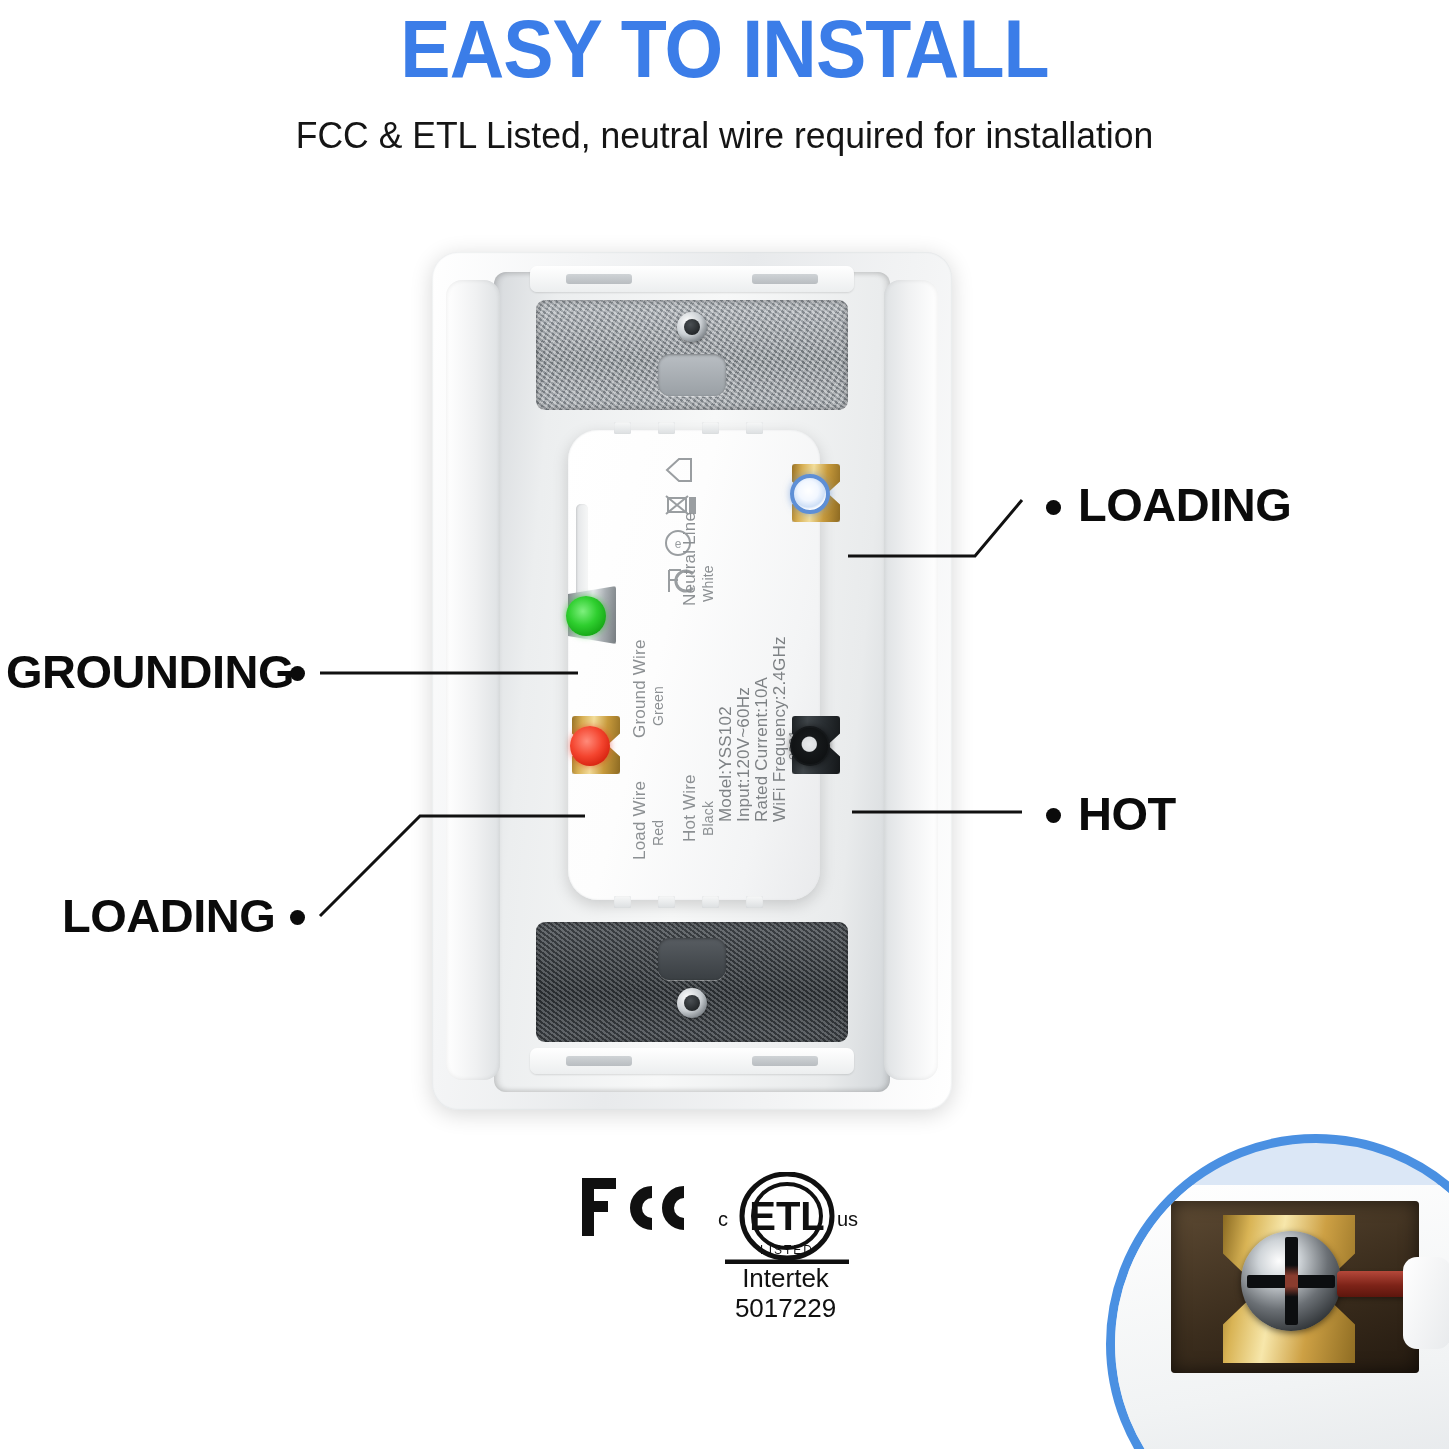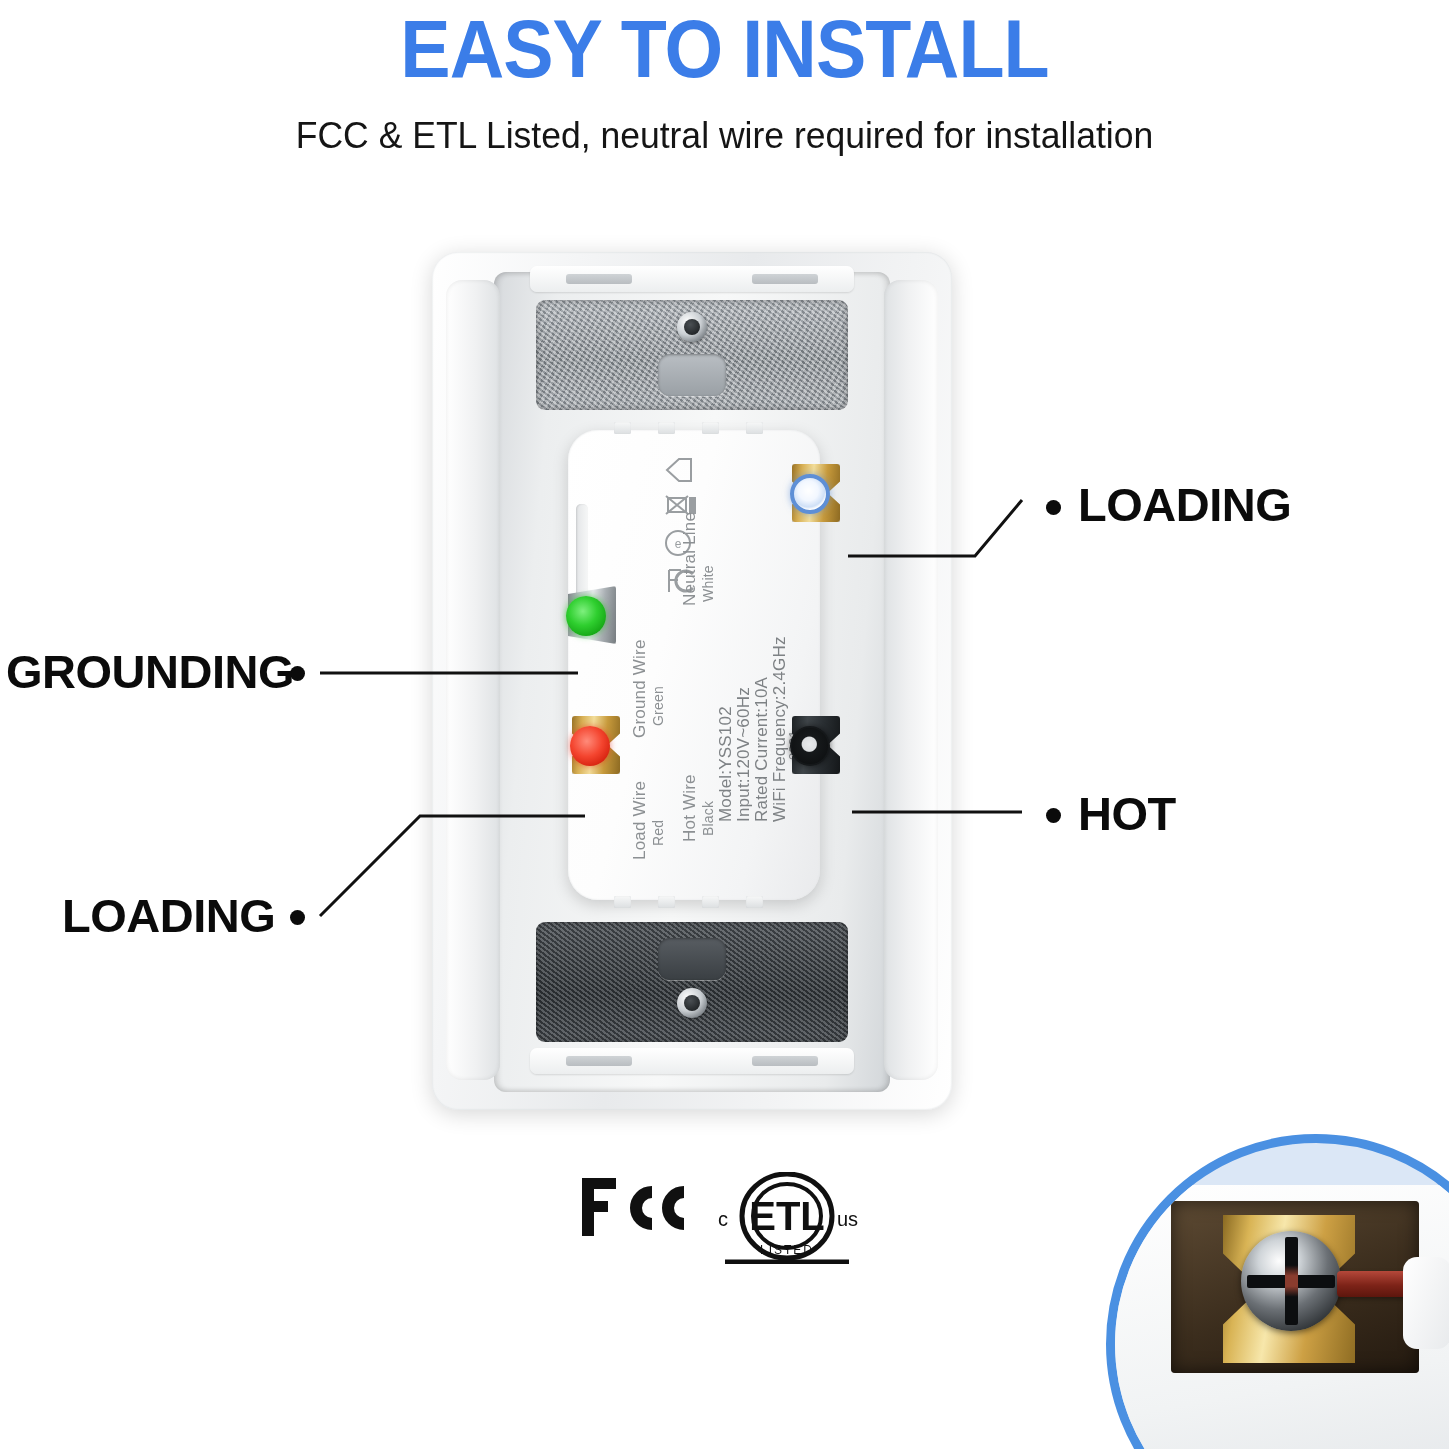--- a/index.html
+++ b/index.html
@@ -382,20 +382,24 @@
     <ellipse cx="84" cy="44" rx="45" ry="42" fill="none" stroke="#101010" stroke-width="5"></ellipse>
 
     <ellipse cx="84" cy="44" rx="34" ry="32" fill="none" stroke="#101010" stroke-width="4"></ellipse>
     <text x="84" y="58" text-anchor="middle" font-size="40" font-weight="bold" fill="#101010" font-family="Liberation Sans, sans-serif">ETL</text>
     <text x="15" y="54" font-size="20" fill="#101010" font-family="Liberation Sans, sans-serif">c</text>
     <text x="134" y="54" font-size="20" fill="#101010" font-family="Liberation Sans, sans-serif">us</text>
     <text x="84" y="82" text-anchor="middle" font-size="12" letter-spacing="2" fill="#101010" font-family="Liberation Sans, sans-serif">LISTED</text>
     <line x1="22" y1="90" x2="146" y2="90" stroke="#101010" stroke-width="5"></line>
   </svg>
 
+  <div id="etl-text">
+    <div>Intertek</div>
+    <div>5017229</div>
+  </div>
 </div>
 
 <div id="inset">
   <div id="inset-circle">
     <div id="inset-plate"></div>
     <div id="inset-cavity"></div>
     <div id="inset-brass"></div>
     <div id="inset-screw"></div>
     <div id="inset-wire"></div>
     <div id="inset-lip"></div>

